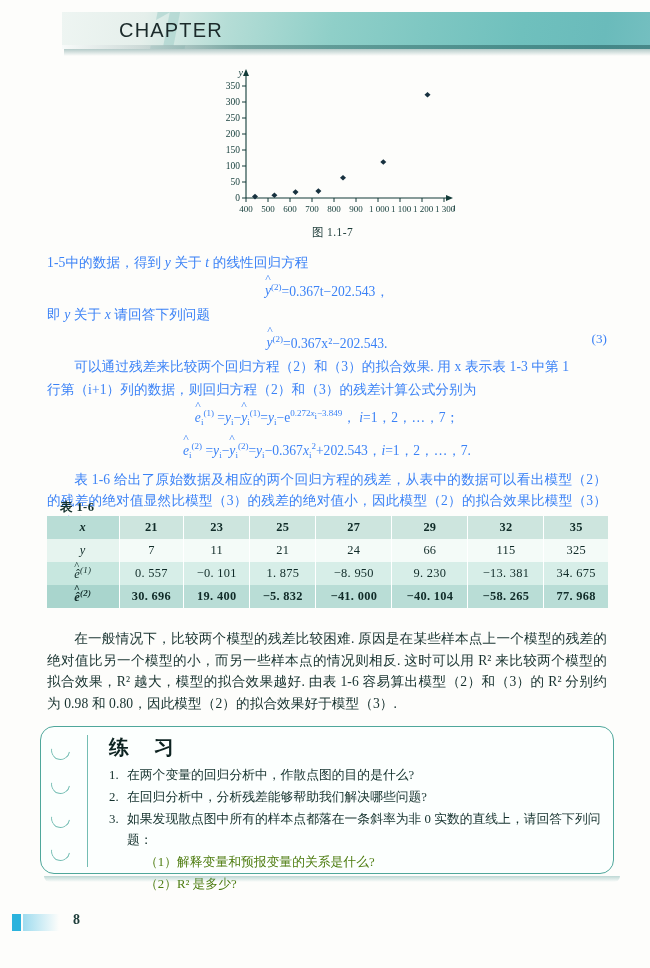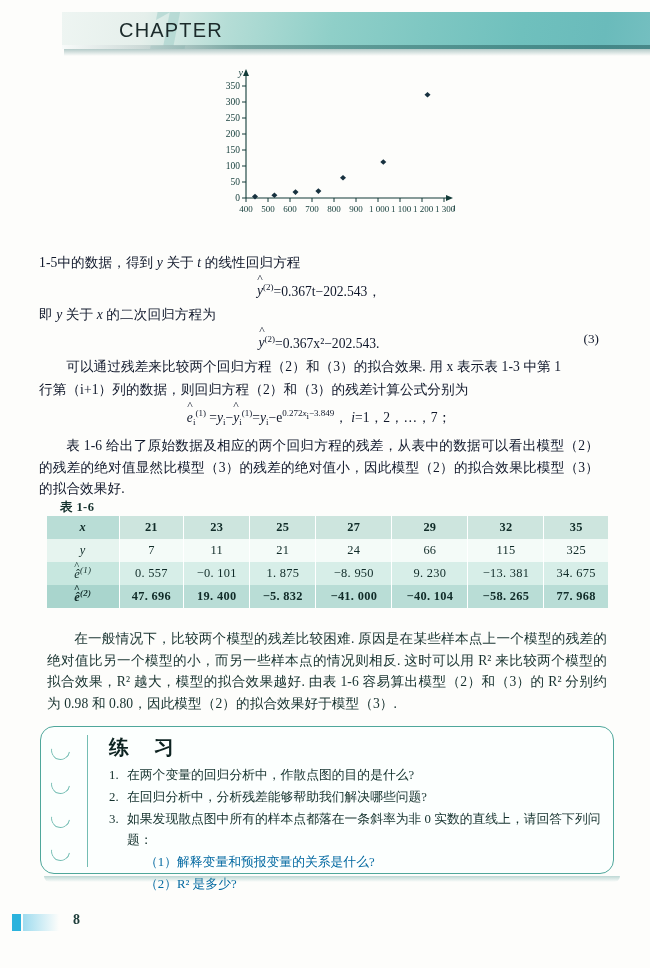--- a/index.html
+++ b/index.html
@@ -89,23 +89,23 @@
     width: 245px;
     text-align: center;
     font-size: 11.5px;
     color: #1c3b38;
     letter-spacing: .4px;
   }
 
   
   .body {
     position: absolute;
-    left: 39px; top: 252px;
+    left: 47px; top: 252px;
     width: 560px;
-    color: #0f172a;
+    color: #3b82f6;
   }
   p.para {
     margin: 0 0 1px 0;
     font-size: 13.6px;
     line-height: 21.5px;
     text-align: justify;
     text-justify: inter-ideograph;
     letter-spacing: .1px;
   }
   p.indent { text-indent: 2em; }
@@ -226,21 +226,21 @@
     font-size: 12.8px;
     line-height: 21px;
     color: #13302c;
     display: flex;
     margin-bottom: 1px;
   }
   .ex-num { width: 18px; flex: 0 0 18px; }
   .ex-sub {
     font-size: 12.8px;
     line-height: 21px;
-    color: #0369a1;
+    color: #4d7c0f;
     margin-left: 36px;
     margin-bottom: 1px;
   }
   .ex-shadow {
     position: absolute;
     left: 44px; top: 876px;
     width: 576px; height: 6px;
     background: linear-gradient(180deg, rgba(110,170,165,.45), rgba(255,255,255,0));
     border-radius: 0 0 12px 12px;
   }
@@ -334,49 +334,54 @@
       <g fill="#17313f">
         <polygon points="45,129.8 48,132.6 45,135.4 42,132.6"></polygon>
         <polygon points="64.4,128.5 67.4,131.3 64.4,134.1 61.4,131.3"></polygon>
         <polygon points="85.5,125.3 88.5,128.1 85.5,130.9 82.5,128.1"></polygon>
         <polygon points="108.4,124.3 111.4,127.1 108.4,129.9 105.4,127.1"></polygon>
         <polygon points="133.0,110.9 136.0,113.7 133.0,116.5 130.0,113.7"></polygon>
         <polygon points="173.3,95.2 176.3,98.0 173.3,100.8 170.3,98.0"></polygon>
         <polygon points="217.5,28.0 220.5,30.8 217.5,33.6 214.5,30.8"></polygon>
       </g>
     </svg>
+    <div class="fig-caption">图 1.1-7</div>
   </div>
 
   <div class="body">
 
     <p class="para">
       <span>1-5中的数据，得到 </span><i class="v">y</i><span> 关于 </span><i class="v">t</i><span> 的线性回归方程</span>
     </p>
 
     <div class="eq">
       <span class="hat"><i class="v">y</i></span><sup class="sm">(2)</sup><span>=0.367t−202.543，</span>
     </div>
 
     <p class="para">
-      <span>即 </span><i class="v">y</i><span> 关于 </span><i class="v">x</i><span> 的二次回归方程为</span>
+      <span>即 </span><i class="v">y</i><span> 关于 </span><i class="v">x</i><span> 请回答下列问题</span>
     </p>
 
     <div class="eq">
       <span class="hat"><i class="v">y</i></span><sup class="sm">(2)</sup><span>=0.367x²−202.543.</span>
       <span class="tagnum">(3)</span>
     </div>
 
     <p class="para indent">可以通过残差来比较两个回归方程（2）和（3）的拟合效果. 用 x 表示表 1-3 中第 1</p>
     <p class="para">行第（i+1）列的数据，则回归方程（2）和（3）的残差计算公式分别为</p>
 
     <div class="eq">
       <span class="hat"><i class="v">e</i></span><sub class="sm">i</sub><sup class="sm">(1)</sup>
       =<i class="v">y</i><sub class="sm">i</sub>−<span class="hat"><i class="v">y</i></span><sub class="sm">i</sub><sup class="sm">(1)</sup>=<i class="v">y</i><sub class="sm">i</sub>−e<sup class="sm">0.272<i class="v">x</i><sub class="sm">i</sub>−3.849</sup>，&nbsp;<i class="v">i</i>=1，2，…，7；
     </div>
 
+    <div class="eq">
+      <span class="hat"><i class="v">e</i></span><sub class="sm">i</sub><sup class="sm">(2)</sup>
+      =<i class="v">y</i><sub class="sm">i</sub>−<span class="hat"><i class="v">y</i></span><sub class="sm">i</sub><sup class="sm">(2)</sup>=<i class="v">y</i><sub class="sm">i</sub>−0.367<i class="v">x</i><sub class="sm">i</sub><sup class="sm">2</sup>+202.543，<i class="v">i</i>=1，2，…，7.
+    </div>
 
     <p class="para indent">表 1-6 给出了原始数据及相应的两个回归方程的残差，从表中的数据可以看出模型（2）的残差的绝对值显然比模型（3）的残差的绝对值小，因此模型（2）的拟合效果比模型（3）的拟合效果好.</p>
   </div>
 
   <div class="table-label">表 1-6</div>
   <table class="data">
     <tbody>
       <tr class="r0">
         <td class="rowhead"><span>x</span></td>
         <td>21</td>
@@ -402,21 +407,21 @@
         <td>0. 557</td>
         <td>−0. 101</td>
         <td>1. 875</td>
         <td>−8. 950</td>
         <td>9. 230</td>
         <td>−13. 381</td>
         <td>34. 675</td>
       </tr>
       <tr class="r3">
         <td class="rowhead"><span class="hat"><i class="v">ê</i></span><sup class="sm">(2)</sup></td>
-        <td>47. 696</td>
+        <td>30. 696</td>
         <td>19. 400</td>
         <td>−5. 832</td>
         <td>−41. 000</td>
         <td>−40. 104</td>
         <td>−58. 265</td>
         <td>77. 968</td>
       </tr>
     </tbody>
   </table>
 

